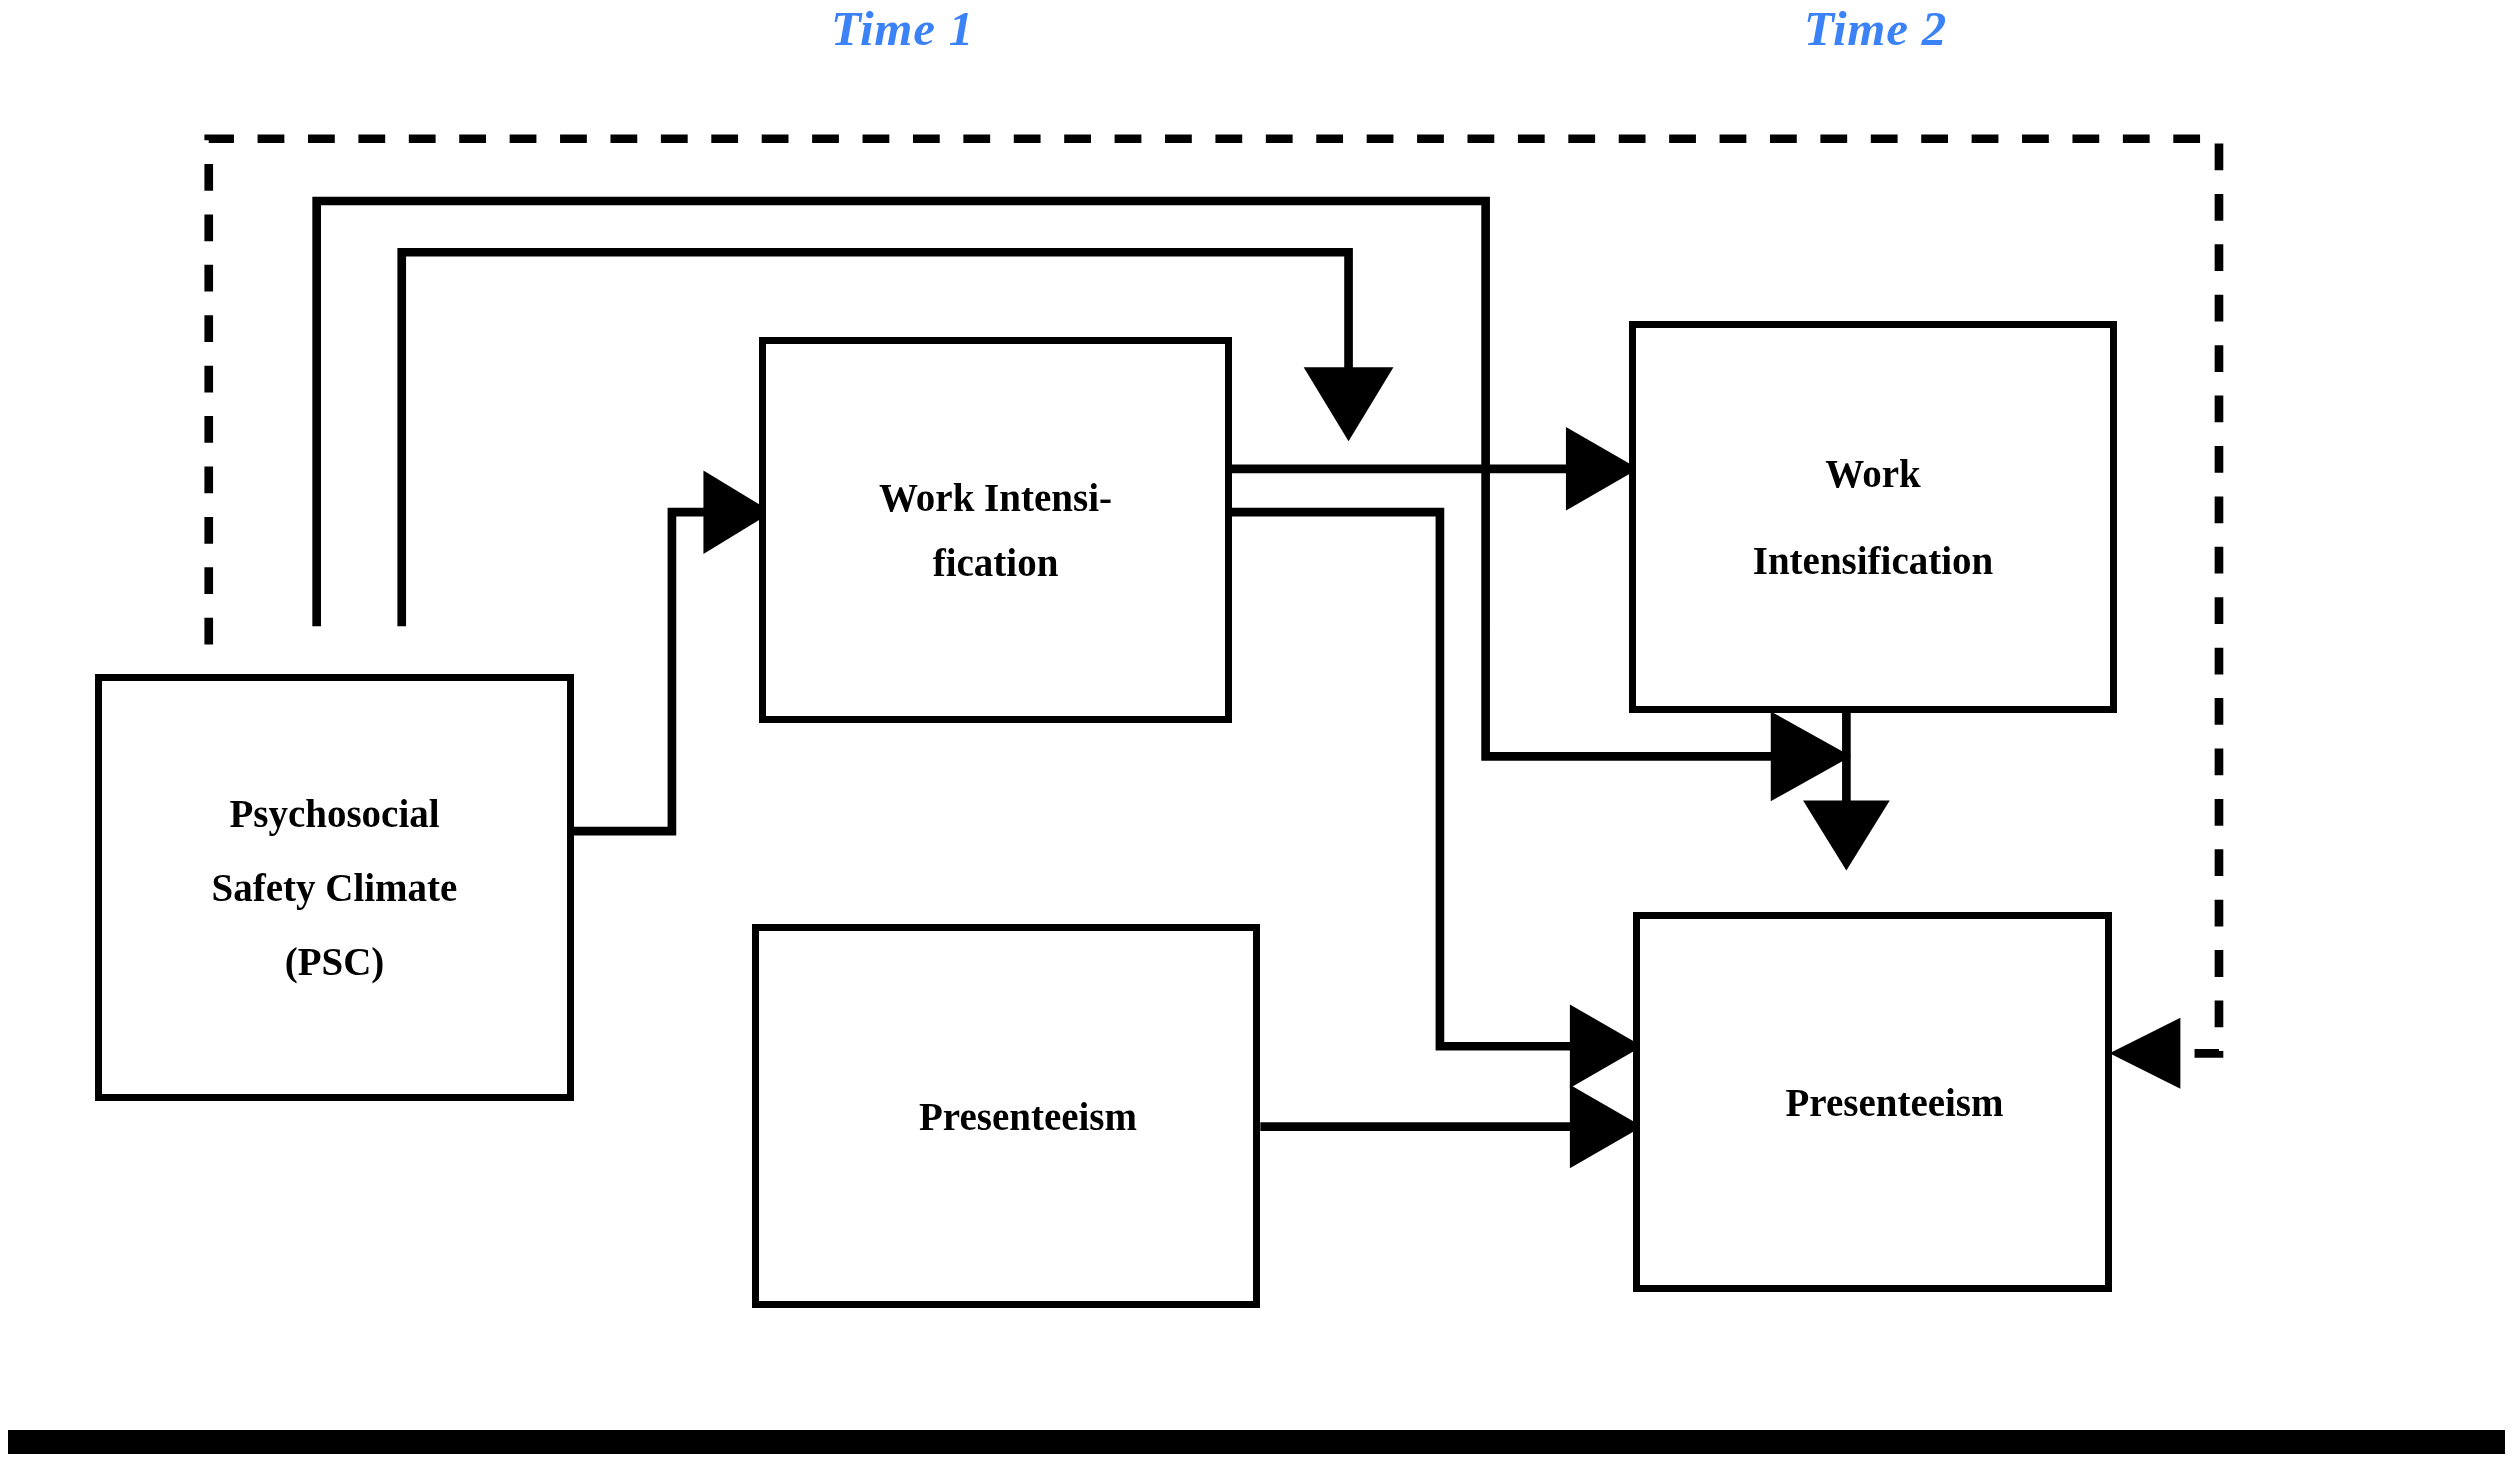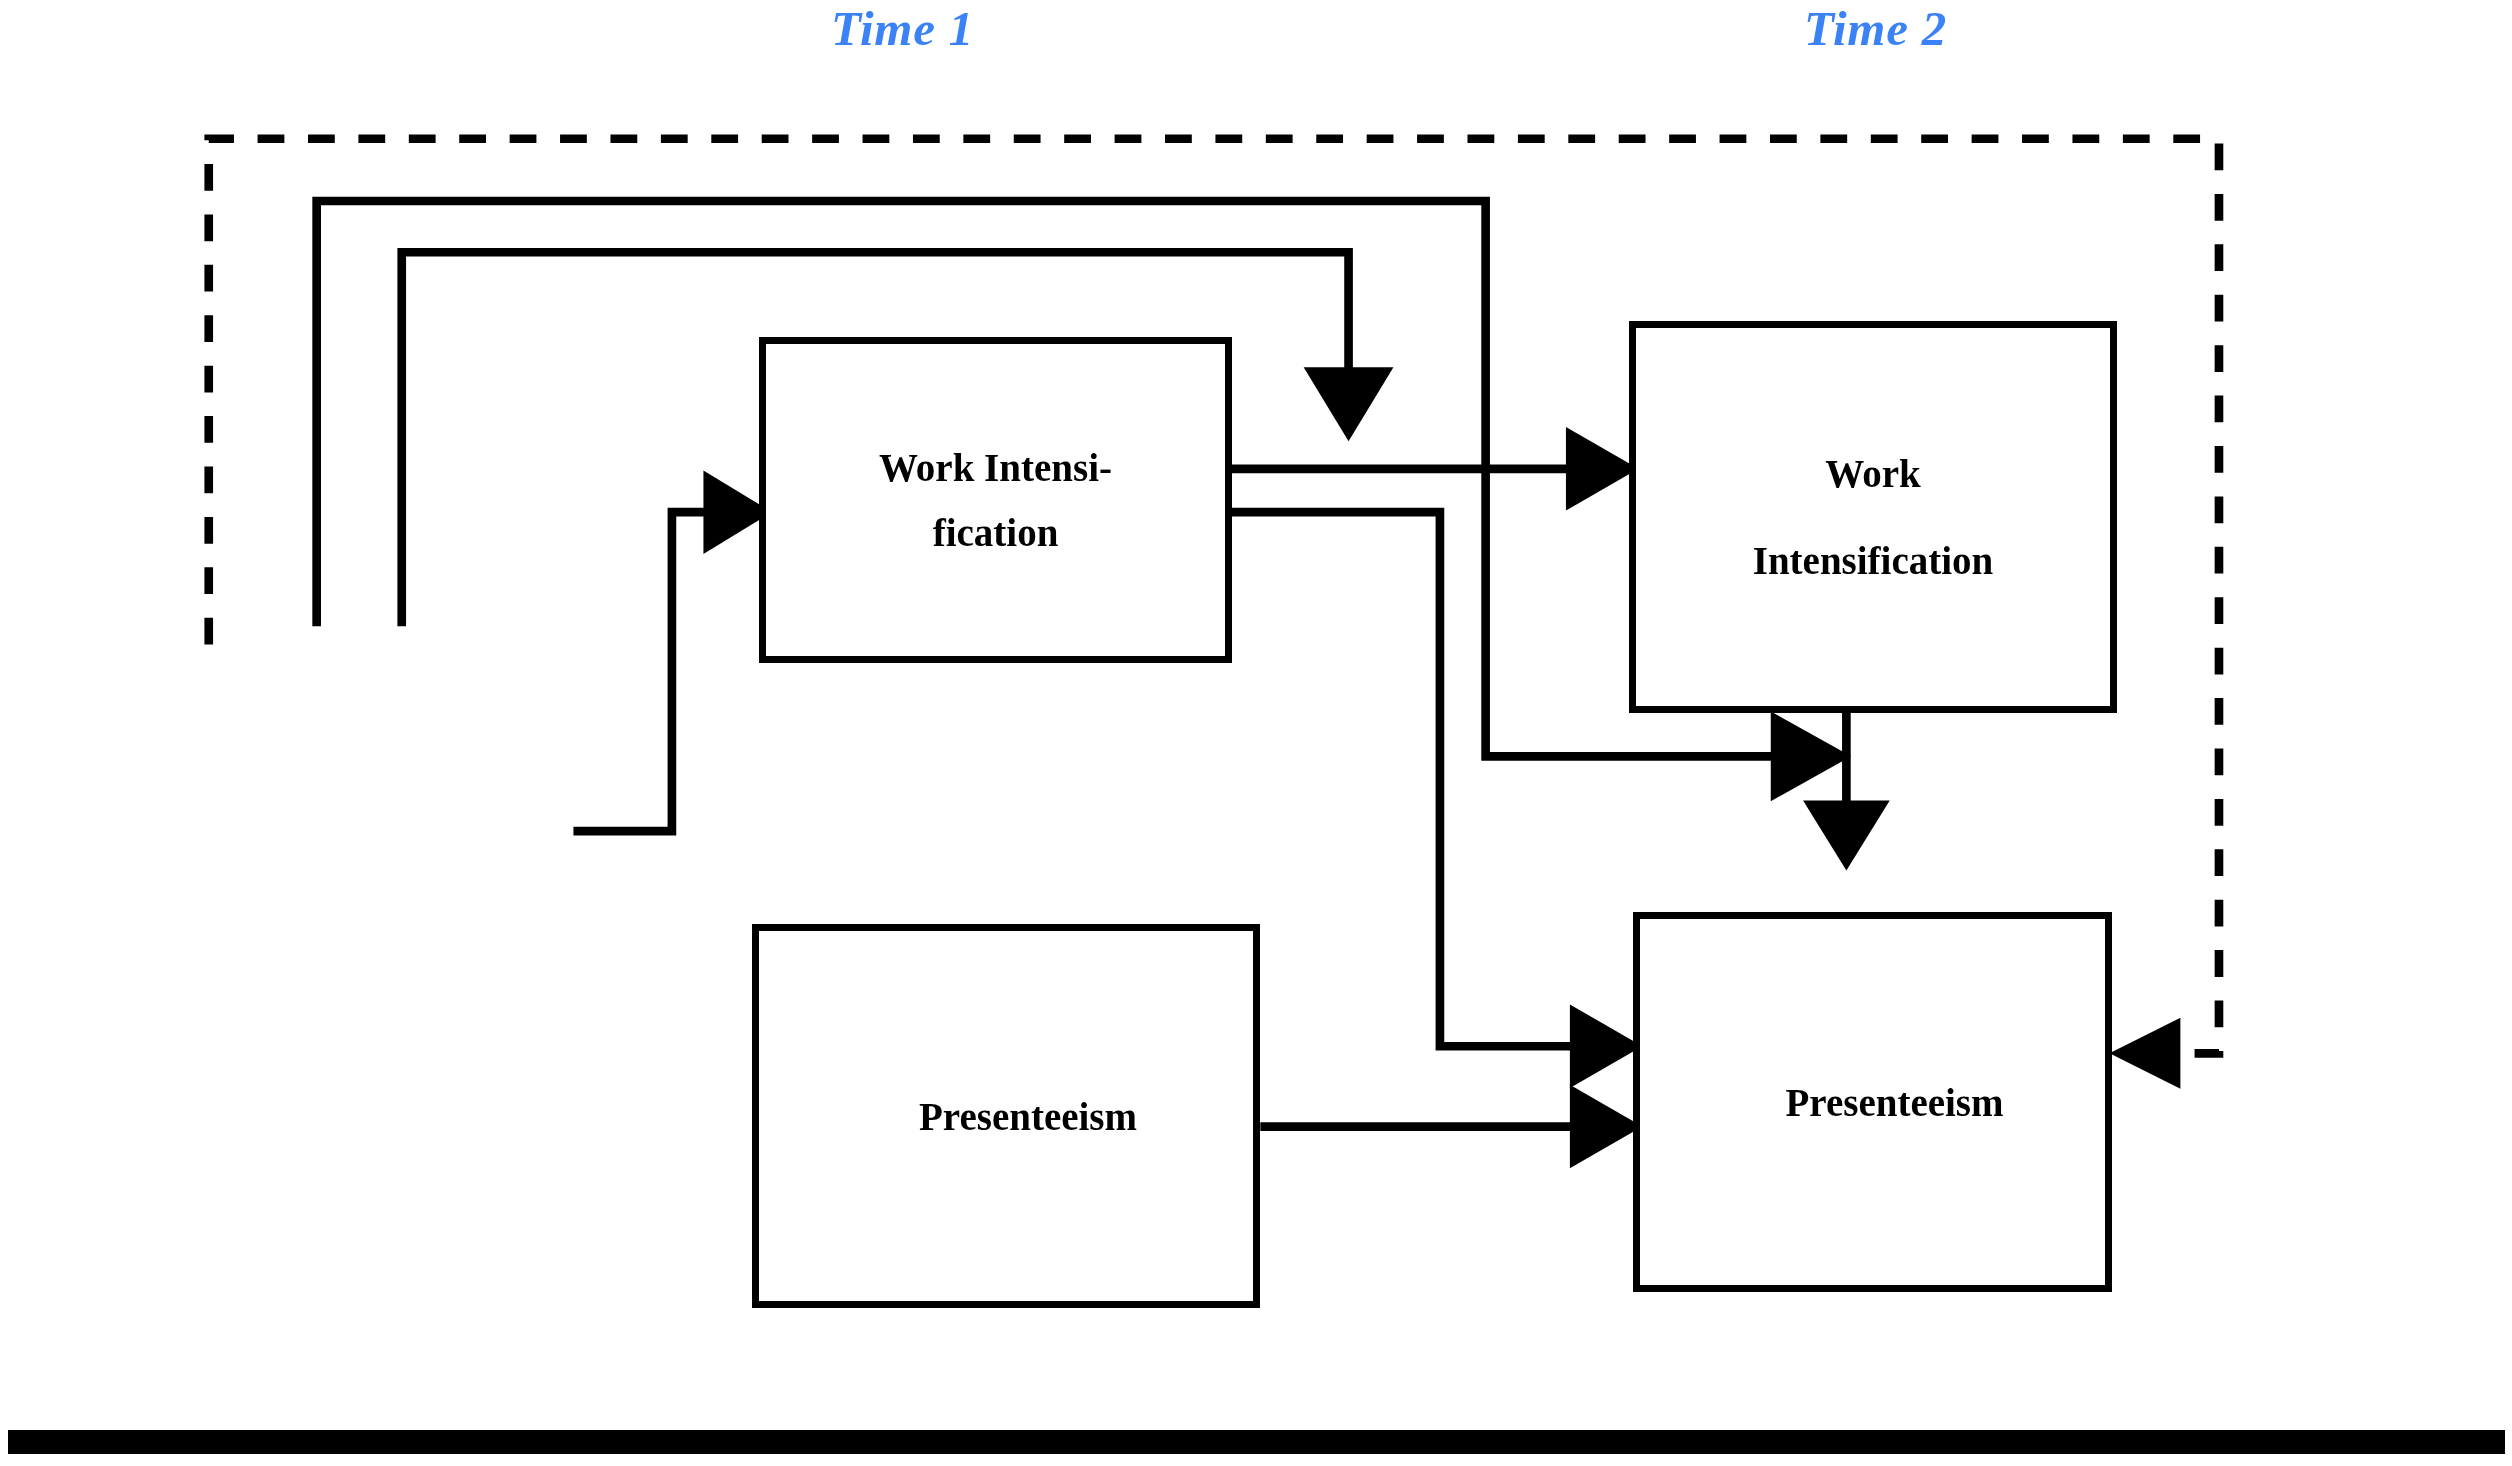--- a/index.html
+++ b/index.html
@@ -57,21 +57,21 @@
     margin-left: 44px;
   }
 
   #box-psc {
     left: 95px; top: 674px; width: 479px; height: 427px;
     font-size: 39px; line-height: 1.0;
   }
   #box-psc .node-line { margin: 17.3px 0; }
 
   #box-wi-t1 {
-    left: 759px; top: 337px; width: 473px; height: 326px;
+    left: 759px; top: 337px; width: 473px; height: 386px;
     font-size: 39px; line-height: 1.0;
   }
   #box-wi-t1 .node-line { margin: 12.6px 0; }
 
   #box-wi-t2 {
     left: 1629px; top: 321px; width: 488px; height: 392px;
     font-size: 39px; line-height: 1.0;
   }
   #box-wi-t2 .node-line { margin: 23.6px 0; }
 
@@ -142,20 +142,25 @@
       <path d="M1600,1430 L1995,1430" fill="none" stroke="#000000" stroke-width="11"></path>
       <polygon points="1993,1377 2085,1430 1993,1483" fill="#000000"></polygon>
     </g>
 
     <g>
       <path d="M265,818 L265,176 L2817,176 L2817,1337 L2770,1337" fill="none" stroke="#000000" stroke-width="11" stroke-dasharray="34 30"></path>
       <polygon points="2768,1292 2678,1337 2768,1382" fill="#000000"></polygon>
     </g>
   </svg>
 
+  <div class="node-box" id="box-psc">
+    <span class="node-line">Psychosocial</span>
+    <span class="node-line">Safety Climate</span>
+    <span class="node-line">(PSC)</span>
+  </div>
 
   <div class="node-box" id="box-wi-t1">
     <span class="node-line">Work Intensi-</span>
     <span class="node-line">fication</span>
   </div>
 
   <div class="node-box" id="box-wi-t2">
     <span class="node-line">Work</span>
     <span class="node-line">Intensification</span>
   </div>

